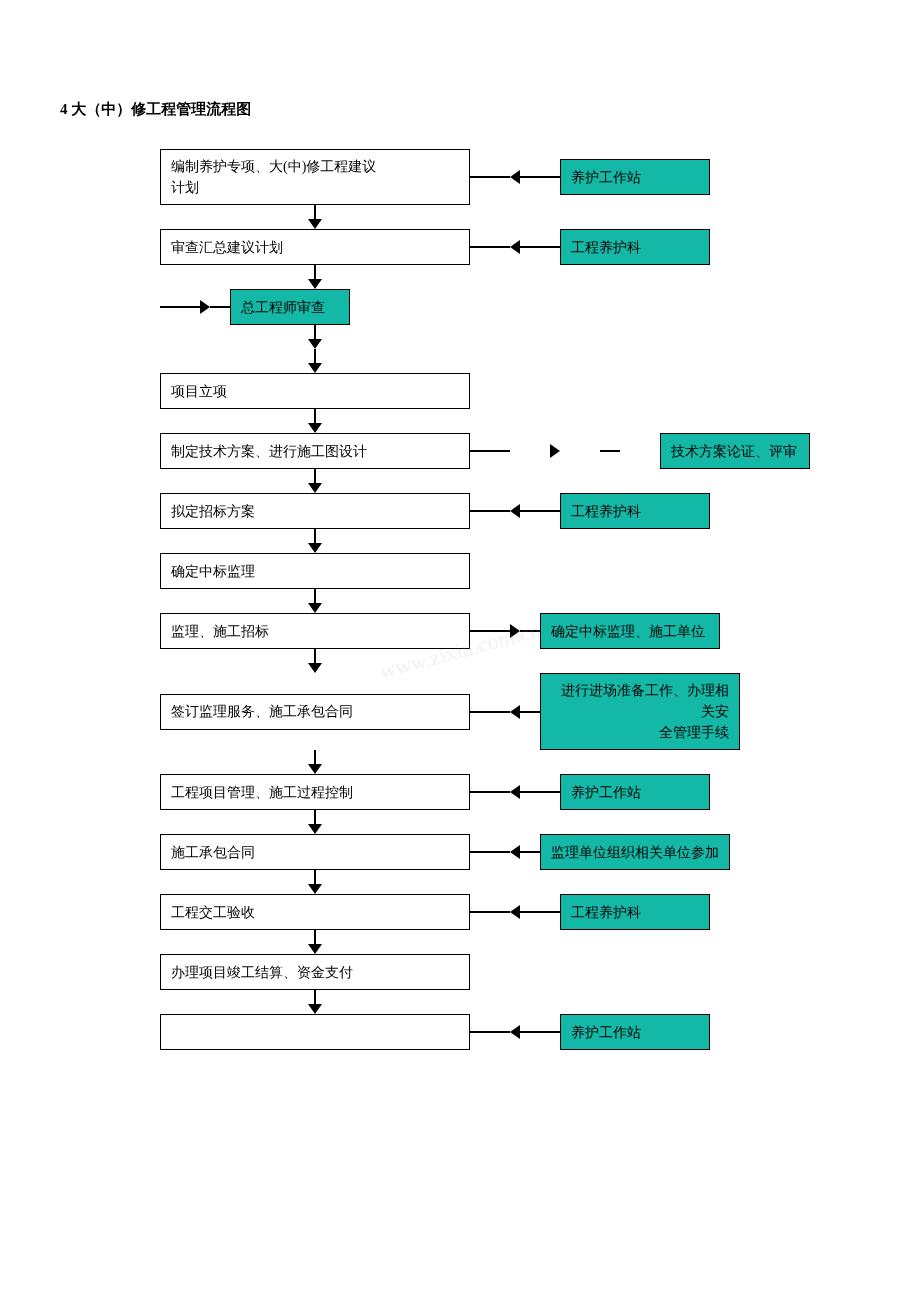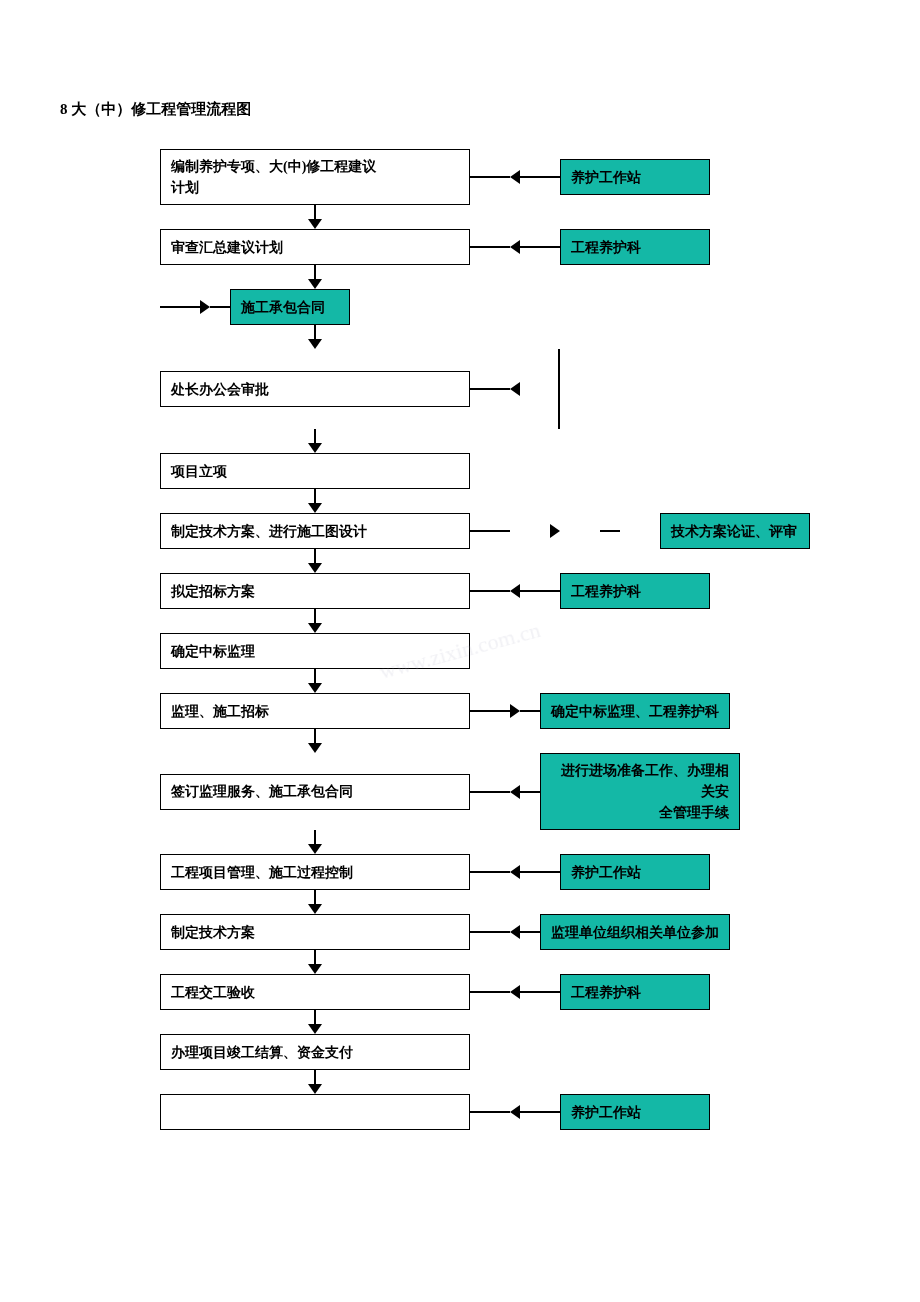--- a/index.html
+++ b/index.html
@@ -104,23 +104,23 @@
     .v-line-seg {
       width: 2px;
       background: #000;
     }
   </style>
 </head>
 <body>
 
 <div class="watermark">www.zixin.com.cn</div>
 
-<div class="page-title">8 大（中）修工程管理流程图</div>
-
-<div class="flow-container" style="margin-left:100px; margin-top:10px;font-weight:bold;">
+<div class="page-title">4 大（中）修工程管理流程图</div>
+
+<div class="flow-container" style="margin-left:100px; margin-top:10px;">
 
   <div class="full-row">
     <div class="main-box" style="width:310px;">编制养护专项、大(中)修工程建议<br>计划</div>
     <div style="display:flex;align-items:center;margin-left:0;">
       <div class="h-line" style="width:40px;"></div>
       <div class="arrow-left"></div>
       <div class="h-line" style="width:40px;"></div>
       <div class="side-box">养护工作站</div>
     </div>
   </div>
@@ -143,41 +143,29 @@
   <div style="display:flex;flex-direction:column;align-items:center;width:310px;">
     <div class="v-line-seg" style="height:14px;"></div>
     <div class="arrow-down"></div>
   </div>
 
   <div class="full-row">
     <div style="display:flex;align-items:center;">
       <div class="h-line" style="width:40px;"></div>
       <div class="arrow-right"></div>
       <div class="h-line" style="width:10px;"></div>
-      <div class="side-box" style="min-width:120px;">施工承包合同</div>
-    </div>
-  </div>
-
-  <div style="display:flex;flex-direction:column;align-items:center;width:310px;">
-    <div class="v-line-seg" style="height:14px;"></div>
-    <div class="arrow-down"></div>
-  </div>
-
-  <div class="full-row">
-    <div class="main-box">处长办公会审批</div>
-
-    <div style="display:flex;align-items:center;">
-      <div class="h-line" style="width:40px;"></div>
-      <div class="arrow-left"></div>
-
-      <div style="display:flex;flex-direction:column;align-items:flex-start;margin-left:0;">
-        <div style="width:2px;background:#000;height:80px;margin-left:38px;"></div>
-      </div>
-    </div>
-  </div>
+      <div class="side-box" style="min-width:120px;">总工程师审查</div>
+    </div>
+  </div>
+
+  <div style="display:flex;flex-direction:column;align-items:center;width:310px;">
+    <div class="v-line-seg" style="height:14px;"></div>
+    <div class="arrow-down"></div>
+  </div>
+
 
   <div style="display:flex;flex-direction:column;align-items:center;width:310px;">
     <div class="v-line-seg" style="height:14px;"></div>
     <div class="arrow-down"></div>
   </div>
 
   <div class="full-row">
     <div class="main-box">项目立项</div>
   </div>
 
@@ -224,21 +212,21 @@
     <div class="v-line-seg" style="height:14px;"></div>
     <div class="arrow-down"></div>
   </div>
 
   <div class="full-row">
     <div class="main-box">监理、施工招标</div>
     <div style="display:flex;align-items:center;">
       <div class="h-line" style="width:40px;"></div>
       <div class="arrow-right"></div>
       <div class="h-line" style="width:10px;"></div>
-      <div class="side-box" style="min-width:180px;">确定中标监理、工程养护科</div>
+      <div class="side-box" style="min-width:180px;">确定中标监理、施工单位</div>
     </div>
   </div>
 
   <div style="display:flex;flex-direction:column;align-items:center;width:310px;">
     <div class="v-line-seg" style="height:14px;"></div>
     <div class="arrow-down"></div>
   </div>
 
   <div class="full-row">
     <div class="main-box">签订监理服务、施工承包合同</div>
@@ -264,21 +252,21 @@
       <div class="side-box">养护工作站</div>
     </div>
   </div>
 
   <div style="display:flex;flex-direction:column;align-items:center;width:310px;">
     <div class="v-line-seg" style="height:14px;"></div>
     <div class="arrow-down"></div>
   </div>
 
   <div class="full-row">
-    <div class="main-box">制定技术方案</div>
+    <div class="main-box">施工承包合同</div>
     <div style="display:flex;align-items:center;">
       <div class="h-line" style="width:40px;"></div>
       <div class="arrow-left"></div>
       <div class="h-line" style="width:10px;"></div>
       <div class="side-box" style="min-width:190px;">监理单位组织相关单位参加</div>
     </div>
   </div>
 
   <div style="display:flex;flex-direction:column;align-items:center;width:310px;">
     <div class="v-line-seg" style="height:14px;"></div>

